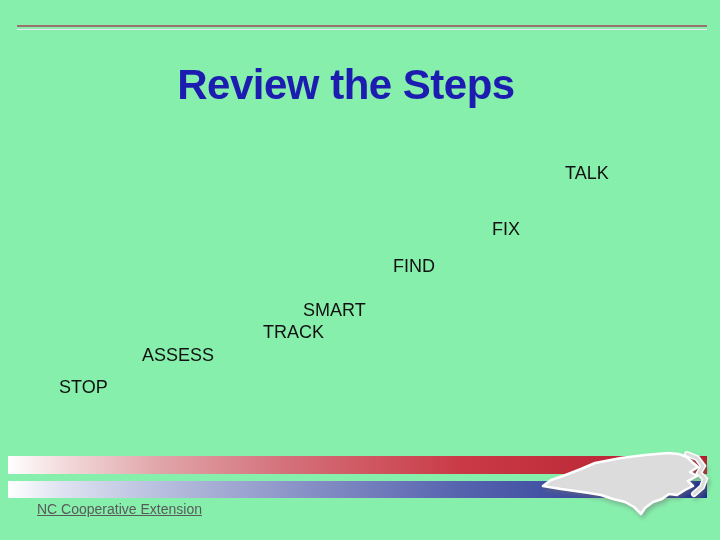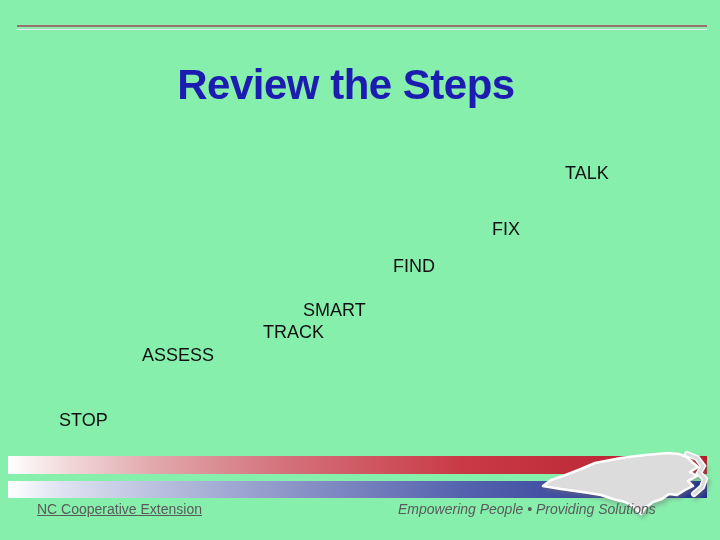--- a/index.html
+++ b/index.html
@@ -34,21 +34,21 @@
     font-size:18px;line-height:18px;color:#111111;
     white-space:nowrap;
     text-align:right;
   }
   .s1{left:565px;top:164px;}
   .s2{left:492px;top:220px;}
   .s3{left:393px;top:257px;}
   .s4{left:303px;top:301px;}
   .s5{left:235px;top:323px;margin-left:28px;}
   .s6{left:142px;top:346px;}
-  .s7{left:59px; top:378px;margin-top:33px;}
+  .s7{left:59px; top:378px;}
   
   .stripe{position:absolute;left:8px;width:699px;z-index:1;}
   .stripe.red{
     top:456px;height:18px;
     background:linear-gradient(90deg,#ffffff 0%,#f3dadb 8%,#e0a4a8 22%,#d4707a 40%,#c93a46 65%,#b51d2c 100%);
   }
   .stripe.blue{
     top:481px;height:17px;
     background:linear-gradient(90deg,#ffffff 0%,#dde1f0 8%,#b7bedd 22%,#8d96c8 40%,#5563ae 65%,#20308e 100%);
   }
@@ -95,15 +95,14 @@
 
     <path d="M 2 38
              L 10 32 L 22 28 L 40 21 L 54 15 L 80 10 L 104 7 L 127 5
              L 138 6 L 146 9
              L 151 14 L 157 19 L 149 24 L 156 28 L 147 33 L 152 38 L 144 42
              L 136 47 L 128 46 L 121 51 L 112 54 L 104 60 L 100 66
              L 93 59 L 84 54 L 72 51 L 60 47 L 48 45 L 34 43 L 20 41 Z" fill="#dcdcdc" stroke="#ffffff" stroke-width="2.5" stroke-linejoin="round"></path>
   </svg>
 
   <div class="footer-org">NC Cooperative Extension</div>
-  <div class="footer-tagline">Empowering People • Providing Solutions</div>
 
 </div>
 
 </body></html>

